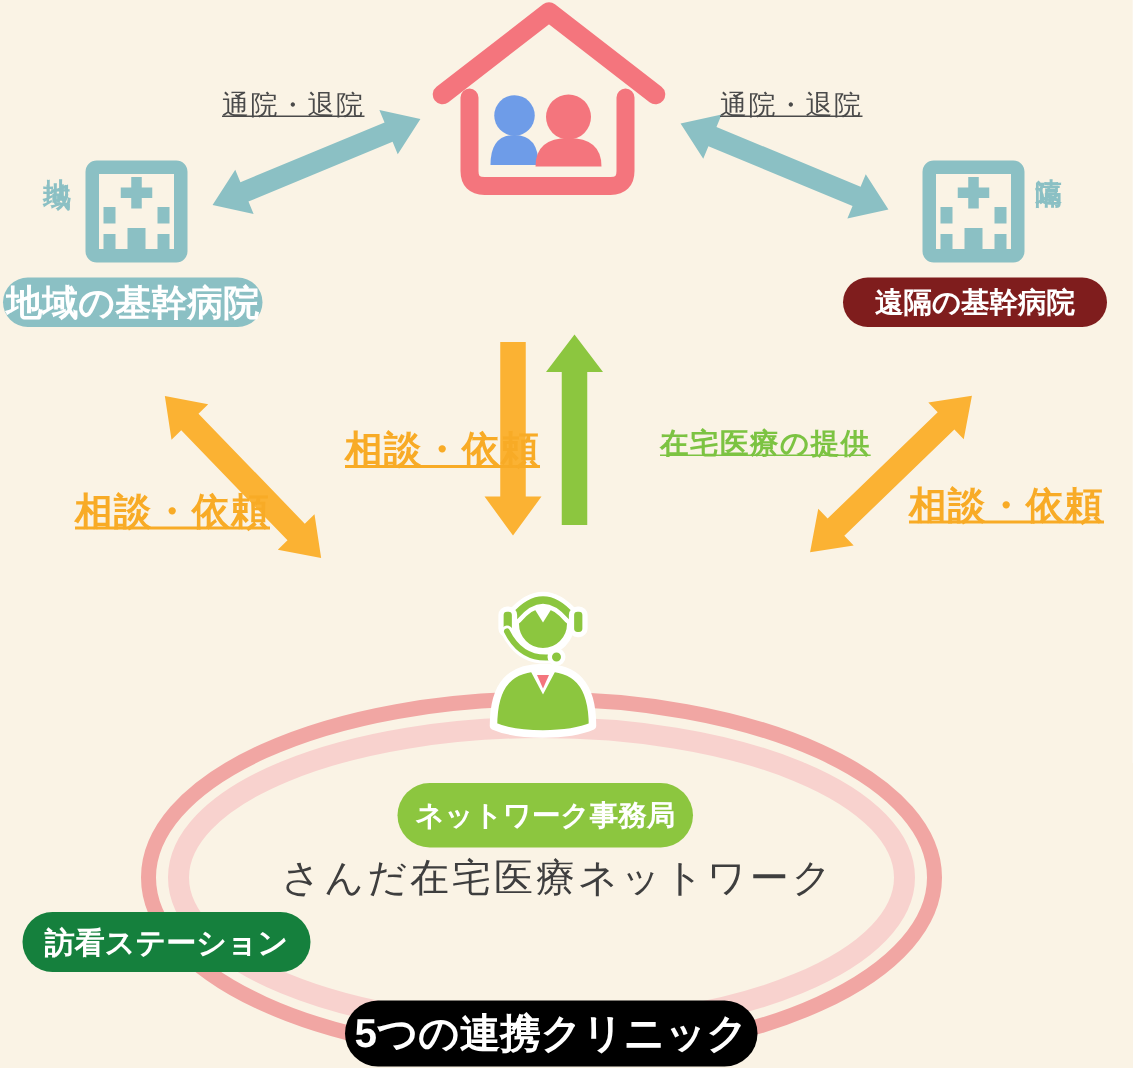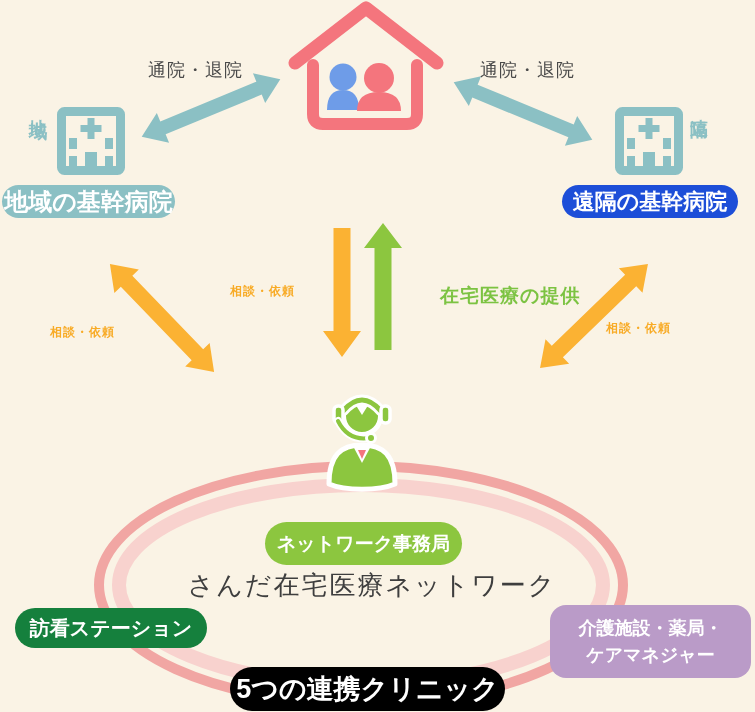--- a/index.html
+++ b/index.html
@@ -1,27 +1,27 @@
 <!DOCTYPE html>
 <html><head>
 <meta charset="utf-8">
 <style>
   html,body{margin:0;padding:0;}
   body{font-family:"Liberation Sans","DejaVu Sans",sans-serif;}
   #stage{position:relative;width:755px;height:712px;background:#faf3e5;overflow:hidden;}
   #diagram-svg{position:absolute;left:0;top:0;}
-  .lbl{position:absolute;white-space:nowrap;}
+  .lbl{position:absolute;white-space:nowrap;text-decoration:underline;}
   .dark{color:#4a4a4a;font-size:18px;font-weight:500;letter-spacing:1px;}
-  .orange-txt{color:#f8ab26;font-size:12px;font-weight:700;letter-spacing:1px;}
+  .orange-txt{color:#f8ab26;font-size:25px;font-weight:700;letter-spacing:1px;}
   .green-txt{color:#7cc342;font-size:19px;font-weight:700;letter-spacing:1px;margin-left:44px;}
   .pill{position:absolute;display:flex;align-items:center;justify-content:center;
         color:#fff;font-weight:700;border-radius:999px;white-space:nowrap;}
   .pill-patient{left:277px;top:131px;width:150px;height:37px;background:#f4757d;font-size:17px;}
   .pill-hosp-l{left:2px;top:185px;width:173px;height:33px;background:#8bc0c4;font-size:24px;}
-  .pill-hosp-r{left:562px;top:185px;width:176px;height:33px;background:#1d4ed8;font-size:22px;}
+  .pill-hosp-r{left:562px;top:185px;width:176px;height:33px;background:#7f1d1d;font-size:19px;}
   .pill-office{left:265px;top:497px;width:197px;height:43px;background:#8cc63f;font-size:19px;margin-top:25px;}
   .pill-station{left:15px;top:608px;width:192px;height:40px;background:#15803d;font-size:20px;}
   .pill-clinics{left:230px;top:667px;width:275px;height:44px;background:#000000;font-size:27px;}
   .box-care{left:550px;top:605px;width:201px;height:73px;background:#ba9bc8;border-radius:16px;
             flex-direction:column;line-height:1.5;font-size:18px;}
   .vside{position:absolute;writing-mode:vertical-rl;text-orientation:upright;
          color:#8bc0c4;font-size:18px;font-weight:700;letter-spacing:3px;}
   .title{position:absolute;left:372px;top:568px;transform:translateX(-50%);
          color:#3e3e3e;font-size:26px;font-weight:500;letter-spacing:2px;white-space:nowrap;}
 </style>
@@ -106,18 +106,14 @@
   <div class="lbl green-txt" style="left:396px;top:283px;">在宅医療の提供</div>
   <div class="lbl orange-txt" style="left:50px;top:324px;">相談・依頼</div>
   <div class="lbl orange-txt" style="left:606px;top:320px;">相談・依頼</div>
 
   <div class="pill pill-office">ネットワーク事務局</div>
 
   <div class="title">さんだ在宅医療ネットワーク</div>
 
   <div class="pill pill-station">訪看ステーション</div>
   <div class="pill pill-clinics">5つの連携クリニック</div>
-  <div class="pill box-care">
-    <span>介護施設・薬局・</span>
-    <span>ケアマネジャー</span>
-  </div>
 
 </div>
 
 </body></html>

